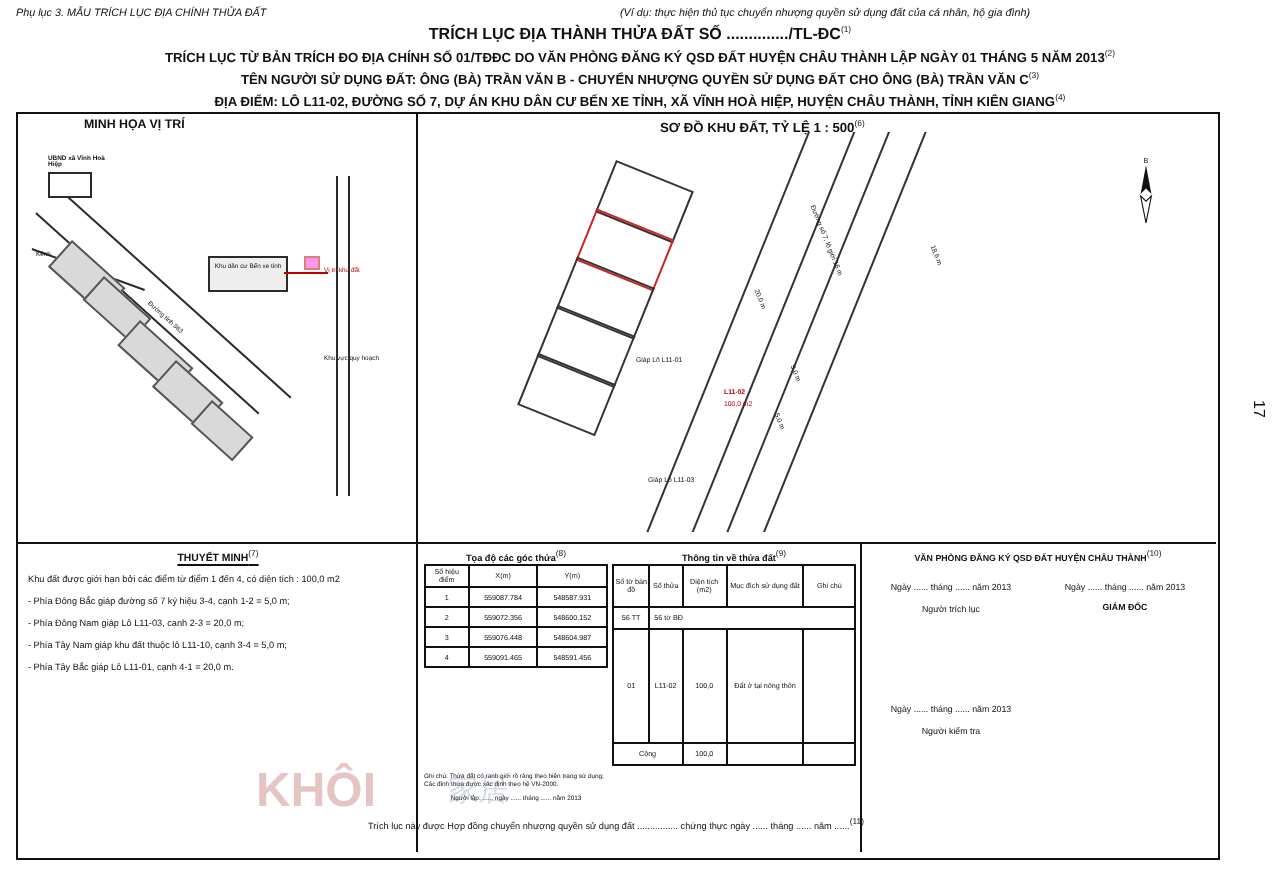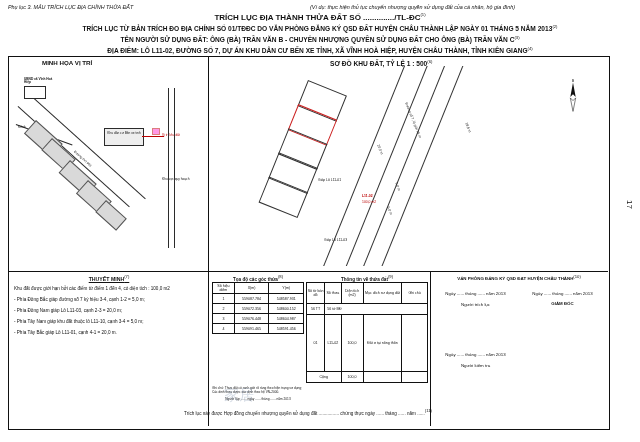--- a/index.html
+++ b/index.html
@@ -271,15 +271,16 @@
       <div>Ngày ...... tháng ...... năm 2013</div>
       <div class="ln">Người kiểm tra</div>
     </div>
   </div>
 
   <div class="bottom-note">
     <span>Trích lục này được Hợp đồng chuyển nhượng quyền sử dụng đất</span>
     <span>................ chứng thực ngày ...... tháng ...... năm ......</span><span class="sup">(11)</span>
   </div>
 
+  <div class="wm2">KHÔI</div>
   <div class="wm3">家居</div>
 
 </div>
 
 </body></html>

